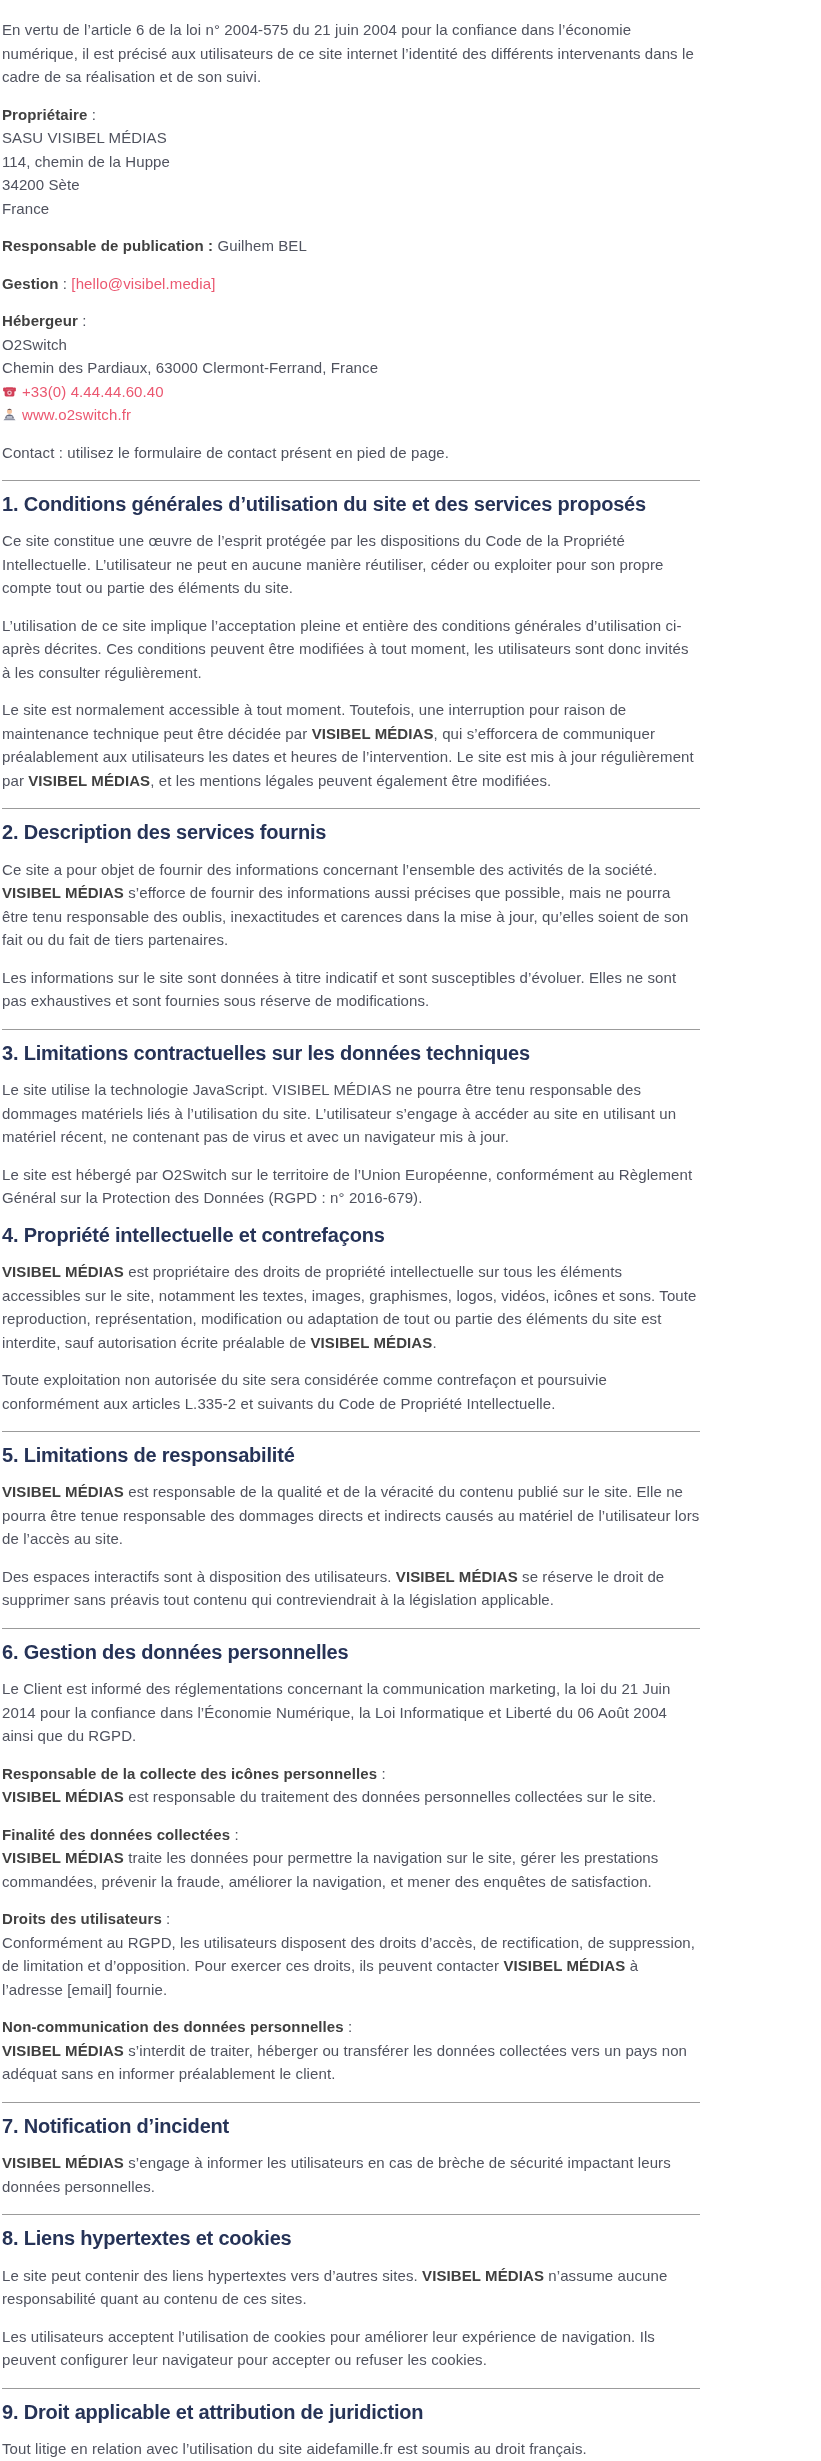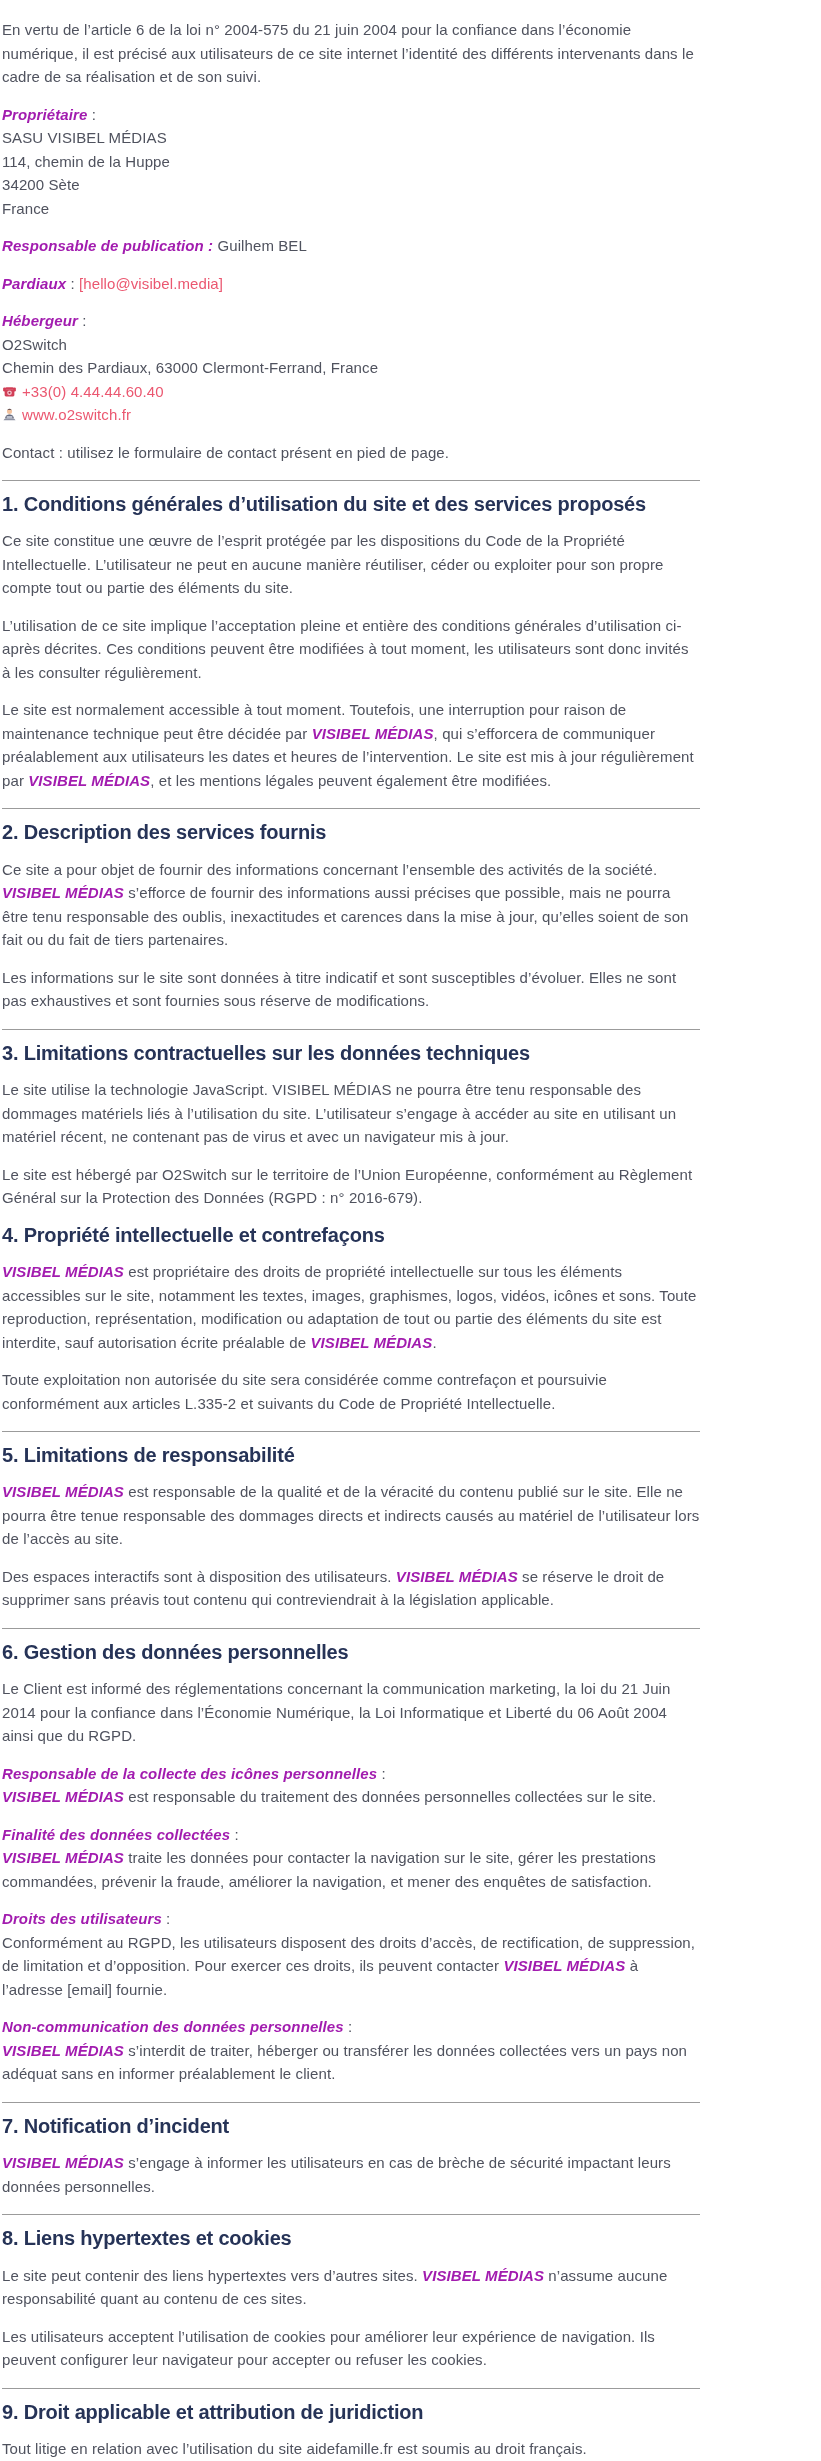--- a/index.html
+++ b/index.html
@@ -14,23 +14,22 @@
     font-family: "Liberation Sans", sans-serif;
     font-size: 15px;
     line-height: 23.5px;
     color: #4f525e;
     letter-spacing: 0.1px;
   }
   .page p {
     margin: 14px 0;
   }
   .page strong {
-    color: #a21caf;
+    color: #404040;
     font-weight: bold;
-    font-style: italic;
   }
   .page h2 {
     font-family: "Liberation Sans", sans-serif;
     font-size: 20px;
     line-height: 1.12;
     font-weight: bold;
     color: #263357;
     letter-spacing: -0.2px;
     margin: 12px 0 12px 0;
   }
@@ -55,21 +54,21 @@
   .icon svg { display: block; }
 </style>
 </head>
 <body>
 
 <div class="page">
   <div>
       <p><span>En vertu de l’article 6 de la loi n° 2004-575 du 21 juin 2004 pour la confiance dans l’économie numérique, il est précisé aux utilisateurs de ce site internet l’identité des différents  intervenants dans le cadre de sa réalisation et de son suivi.</span></p>
       <p><strong>Propriétaire</strong><span> :</span><br><span>SASU VISIBEL MÉDIAS</span><br><span>114, chemin de la Huppe</span><br><span>34200 Sète</span><br><span>France</span></p>
       <p><strong>Responsable de publication : </strong><span>Guilhem BEL</span></p>
-      <p><strong>Pardiaux</strong><span> : </span><a class="link" href="#">[hello@visibel.media]</a></p>
+      <p><strong>Gestion</strong><span> : </span><a class="link" href="#">[hello@visibel.media]</a></p>
       <p><strong>Hébergeur</strong><span> :</span><br><span>O2Switch</span><br><span>Chemin des Pardiaux, 63000 Clermont-Ferrand, France</span><br><span class="icon"><svg width="15" height="15" viewBox="0 0 16 16">
             <rect x="1.2" y="3.6" width="2.8" height="4.4" rx="1.3" fill="#d23f57"></rect>
             <rect x="12" y="3.6" width="2.8" height="4.4" rx="1.3" fill="#d23f57"></rect>
             <path d="M3 5.2 C3 4.2 3.8 3.4 4.8 3.4 h6.4 c1 0 1.8 .8 1.8 1.8 V6 H3 Z" fill="#d23f57"></path>
             <rect x="2.8" y="5.8" width="10.4" height="7.4" rx="1.4" fill="#d23f57"></rect>
             <circle cx="8" cy="9.4" r="2.5" fill="#f4c3cc"></circle>
             <circle cx="8" cy="9.4" r="1.1" fill="#a72b40"></circle>
           </svg></span><a class="link" href="#">+33(0) 4.44.44.60.40</a><br><span class="icon"><svg width="15" height="15" viewBox="0 0 16 16">
             <circle cx="8" cy="4.8" r="2.7" fill="#f3c29e"></circle>
             <path d="M5.3 4.6 a2.7 2.7 0 0 1 5.4 0 l-.5 -1.8 h-4.4 Z" fill="#443238"></path>
@@ -95,21 +94,21 @@
       <p><strong>VISIBEL MÉDIAS</strong><span> est propriétaire des droits de propriété intellectuelle sur tous les éléments accessibles sur le site, notamment les textes, images, graphismes, logos, vidéos, icônes et sons. Toute reproduction, représentation, modification ou adaptation de tout ou partie des éléments du site est interdite, sauf autorisation écrite préalable de </span><strong>VISIBEL MÉDIAS</strong><span>.</span></p>
       <p><span>Toute exploitation non autorisée du site sera considérée comme contrefaçon et poursuivie conformément aux articles L.335-2 et suivants du Code de Propriété Intellectuelle.</span></p>
       <div class="rule"></div>
       <h2>5. Limitations de responsabilité</h2>
       <p><strong>VISIBEL MÉDIAS</strong><span> est responsable de la qualité et de la véracité du contenu publié sur le site. Elle ne pourra être tenue responsable des dommages directs et indirects causés au matériel de l’utilisateur lors de l’accès au site.</span></p>
       <p><span>Des espaces interactifs sont à disposition des utilisateurs. </span><strong>VISIBEL MÉDIAS</strong><span> se réserve le droit de supprimer sans préavis tout contenu qui contreviendrait à la législation applicable.</span></p>
       <div class="rule"></div>
       <h2>6. Gestion des données personnelles</h2>
       <p><span>Le Client est informé des réglementations concernant la communication marketing, la loi du 21 Juin 2014 pour la confiance dans l’Économie Numérique, la Loi Informatique et Liberté du 06 Août 2004 ainsi que du RGPD.</span></p>
       <p><strong>Responsable de la collecte des icônes personnelles</strong><span> :</span><br><strong>VISIBEL MÉDIAS</strong><span> est responsable du traitement des données personnelles collectées sur le site.</span></p>
-      <p><strong>Finalité des données collectées</strong><span> :</span><br><strong>VISIBEL MÉDIAS</strong><span> traite les données pour contacter la navigation sur le site, gérer les prestations commandées, prévenir la fraude, améliorer la navigation, et mener des enquêtes de satisfaction.</span></p>
+      <p><strong>Finalité des données collectées</strong><span> :</span><br><strong>VISIBEL MÉDIAS</strong><span> traite les données pour permettre la navigation sur le site, gérer les prestations commandées, prévenir la fraude, améliorer la navigation, et mener des enquêtes de satisfaction.</span></p>
       <p><strong>Droits des utilisateurs</strong><span> :</span><br><span>Conformément au RGPD, les utilisateurs disposent des droits d’accès, de rectification, de suppression, de limitation et d’opposition. Pour exercer ces droits, ils peuvent contacter </span><strong>VISIBEL MÉDIAS</strong><span> à l’adresse [email] fournie.</span></p>
       <p><strong>Non-communication des données personnelles</strong><span> :</span><br><strong>VISIBEL MÉDIAS</strong><span> s’interdit de traiter, héberger ou transférer les données collectées vers un pays non adéquat sans en informer préalablement le client.</span></p>
       <div class="rule"></div>
       <h2>7. Notification d’incident</h2>
       <p><strong>VISIBEL MÉDIAS</strong><span> s’engage à informer les utilisateurs en cas de brèche de sécurité impactant leurs données personnelles.</span></p>
       <div class="rule"></div>
       <h2>8. Liens hypertextes et cookies</h2>
       <p><span>Le site peut contenir des liens hypertextes vers d’autres sites. </span><strong>VISIBEL MÉDIAS</strong><span> n’assume aucune responsabilité quant au contenu de ces sites.</span></p>
       <p><span>Les utilisateurs acceptent l’utilisation de cookies pour améliorer leur expérience de navigation. Ils peuvent configurer leur navigateur pour accepter ou refuser les cookies.</span></p>
       <div class="rule"></div>

